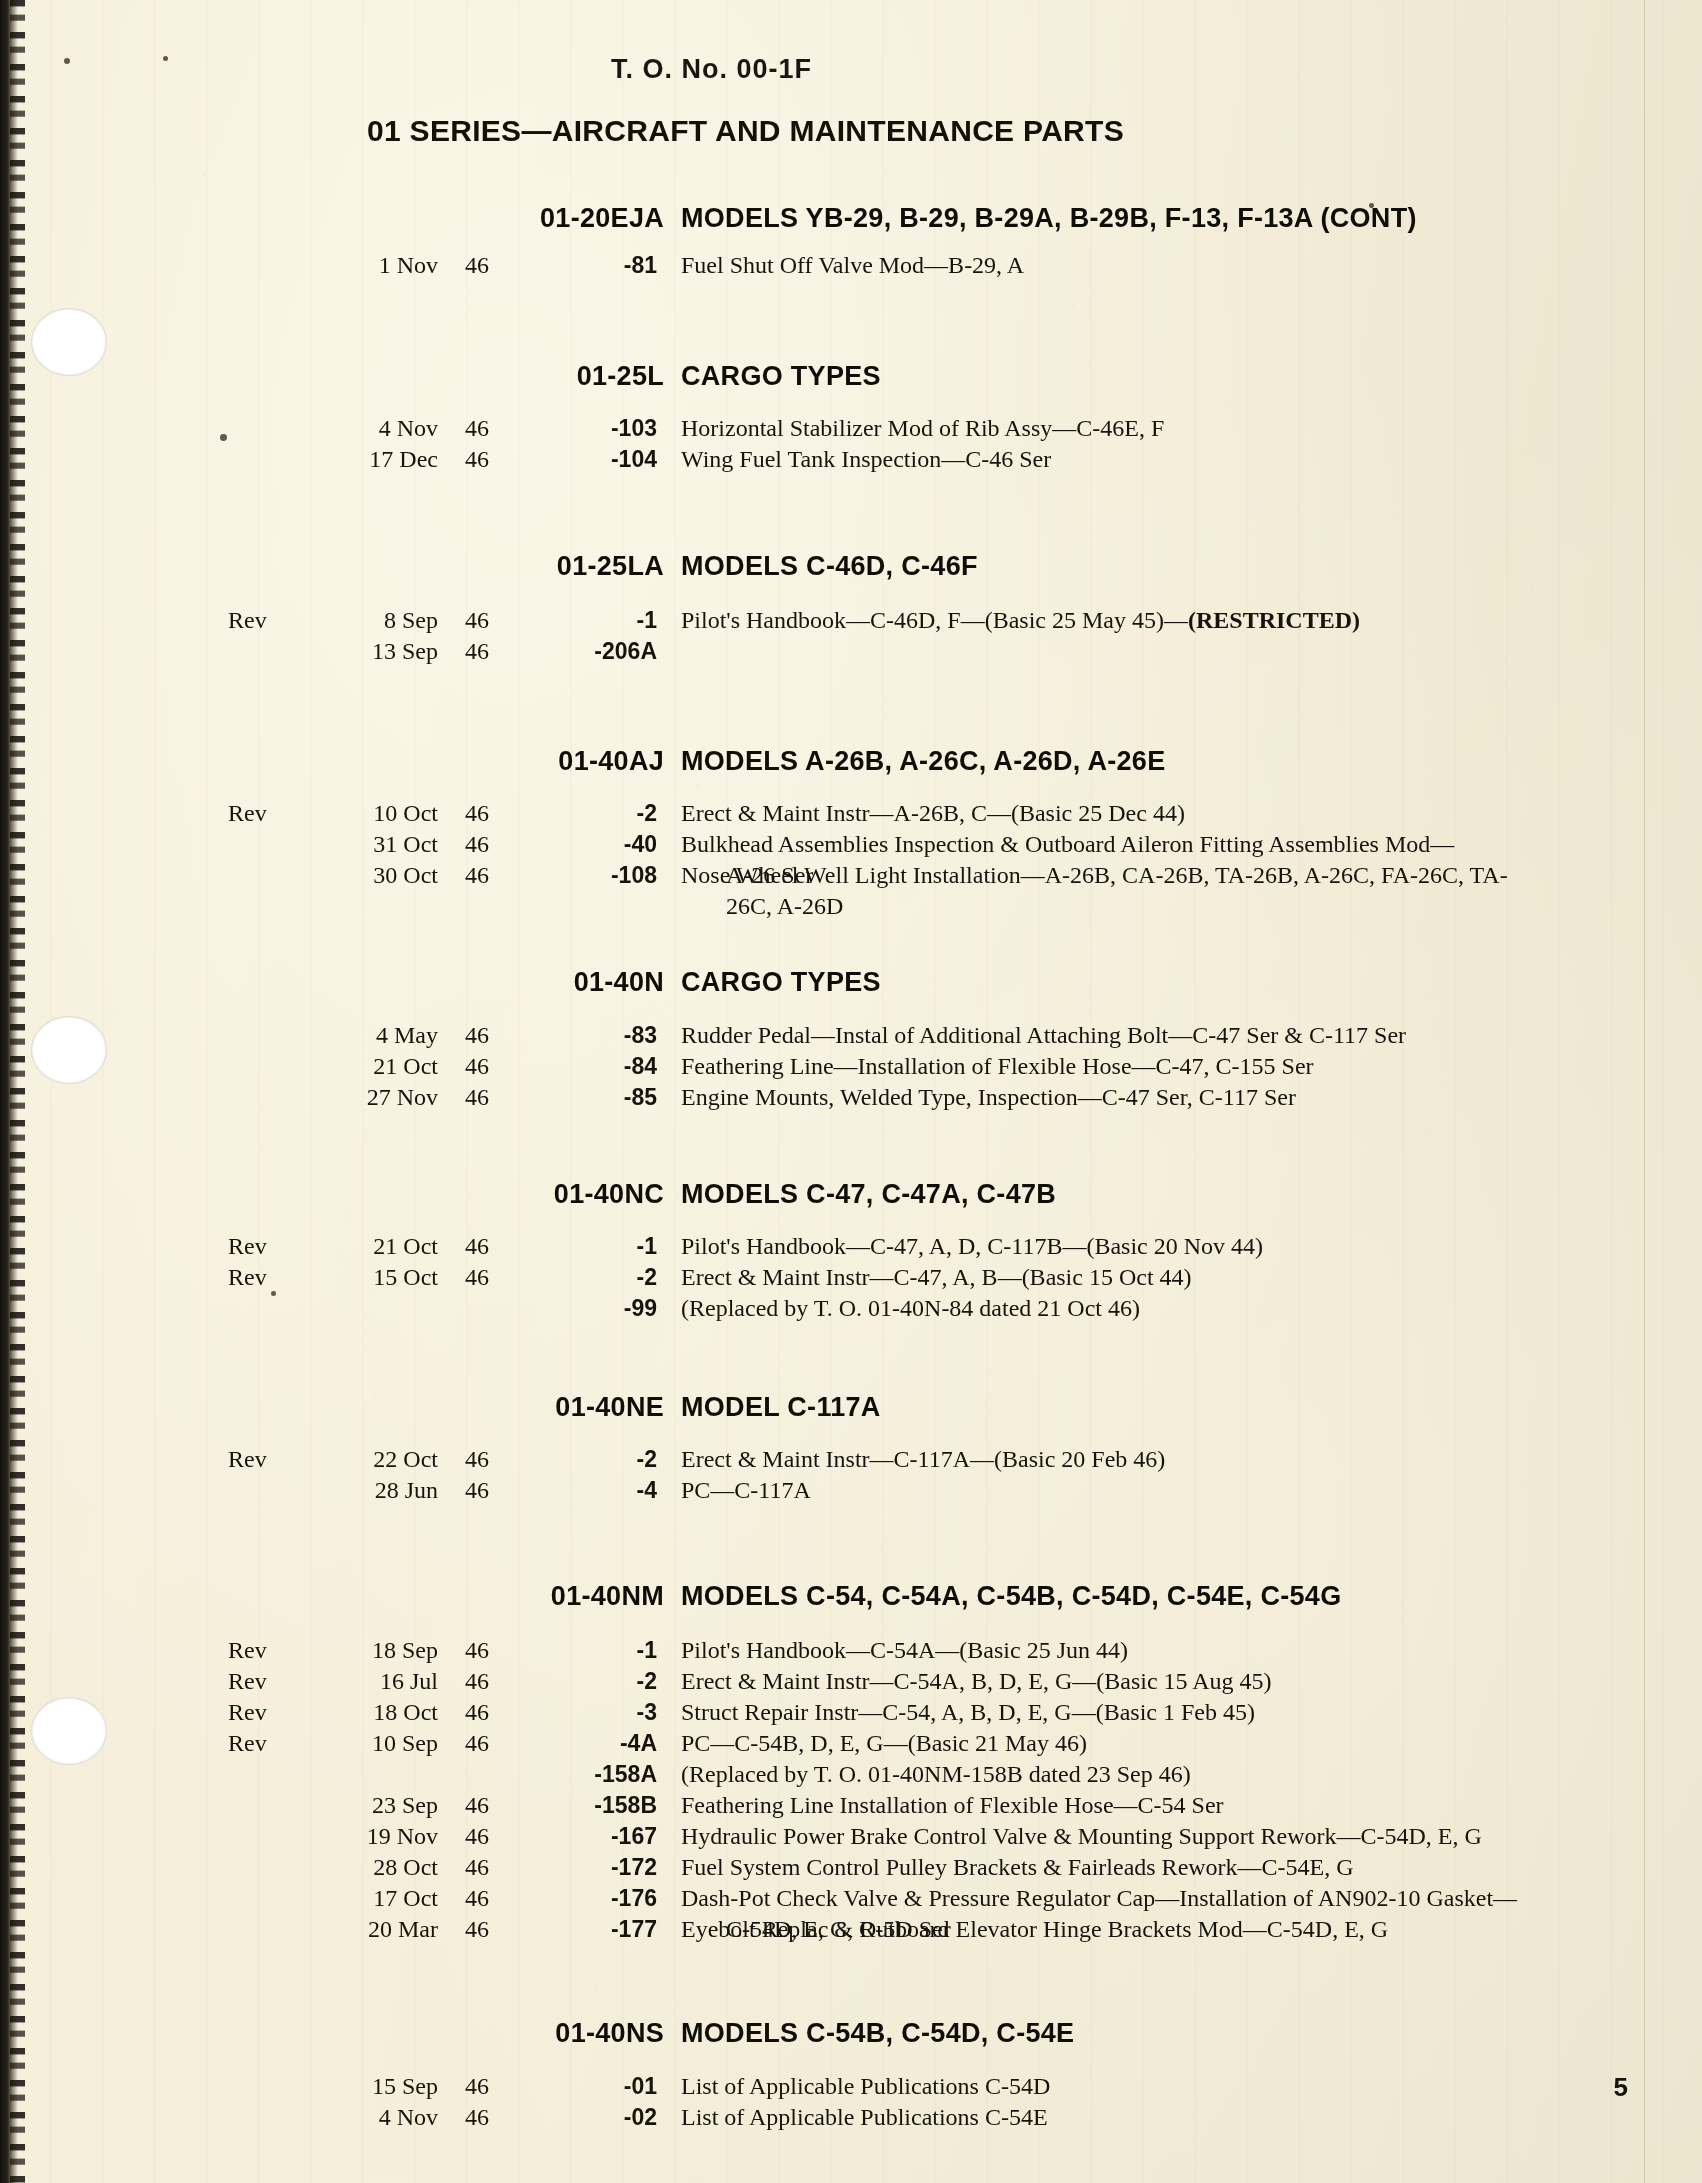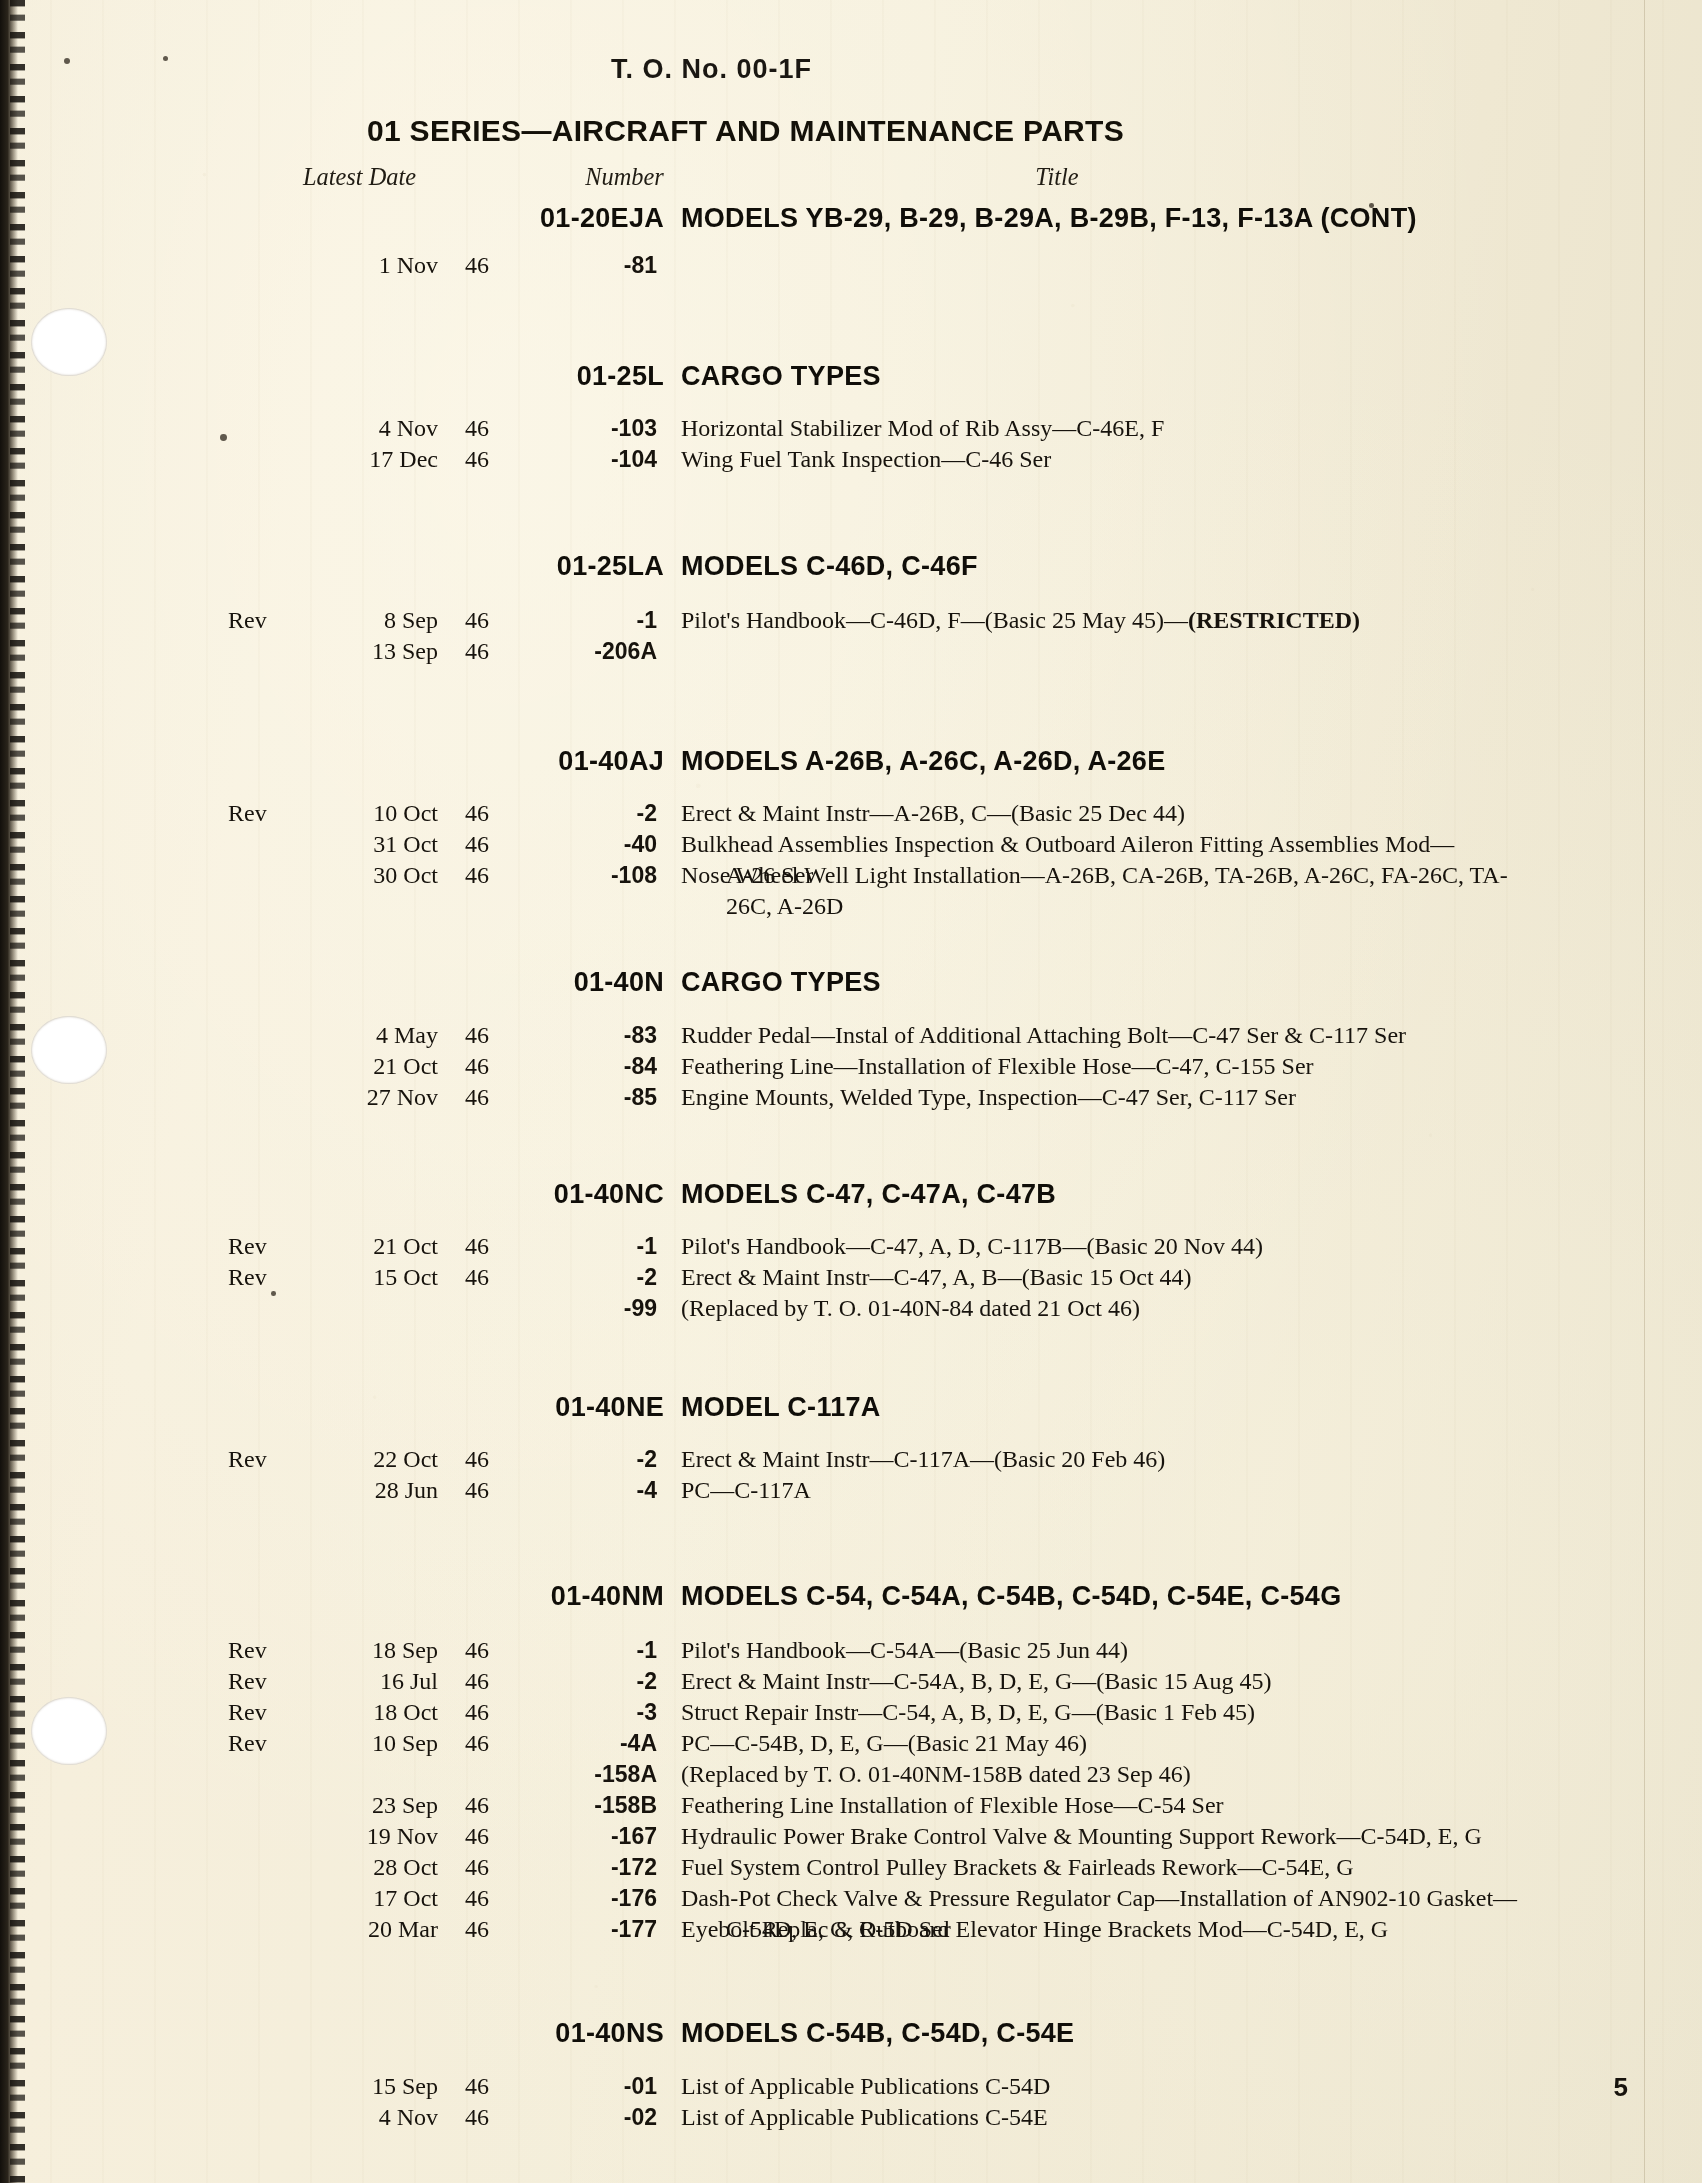--- a/index.html
+++ b/index.html
@@ -267,38 +267,34 @@
   <div class="speck" style="left:220px; top:434px; width:6.8px; height:6.8px;"></div>
   <div class="speck" style="left:1369px;top:203px; width:4.7px;  height:4.7px;"></div>
   <div class="speck" style="left:271px; top:1291px;width:4.7px;  height:4.7px;"></div>
 
   <div class="content">
 
     <div class="running-head">T. O. No. 00-1F</div>
 
     <div class="series-title">01 SERIES—AIRCRAFT AND MAINTENANCE PARTS</div>
 
-    <div class="col-heads">
-      <span class="h-date">Latest Date</span>
-      <span class="h-number">Number</span>
-      <span class="h-title">Title</span>
-    </div>
 
     <div class="listing" id="listing">
         <div class="section">
           <div class="section-head">
             <span class="sh-number">01-20EJA</span>
             <span class="sh-title">MODELS YB-29, B-29, B-29A, B-29B, F-13, F-13A (CONT)</span>
           </div>
           <div style="height: 9.5px;"></div>
           <div class="entry">
             <span class="e-rev"></span>
             <span class="e-daymon">1 Nov</span>
             <span class="e-year">46</span>
             <span class="e-number">-81</span>
+            <span class="e-title"><span>Fuel Shut Off Valve Mod—B-29, A</span></span>
           </div>
         </div>
         <div style="height: 80px;"></div>
         <div class="section">
           <div class="section-head">
             <span class="sh-number">01-25L</span>
             <span class="sh-title">CARGO TYPES</span>
           </div>
           <div style="height: 15px;"></div>
           <div class="entry">

